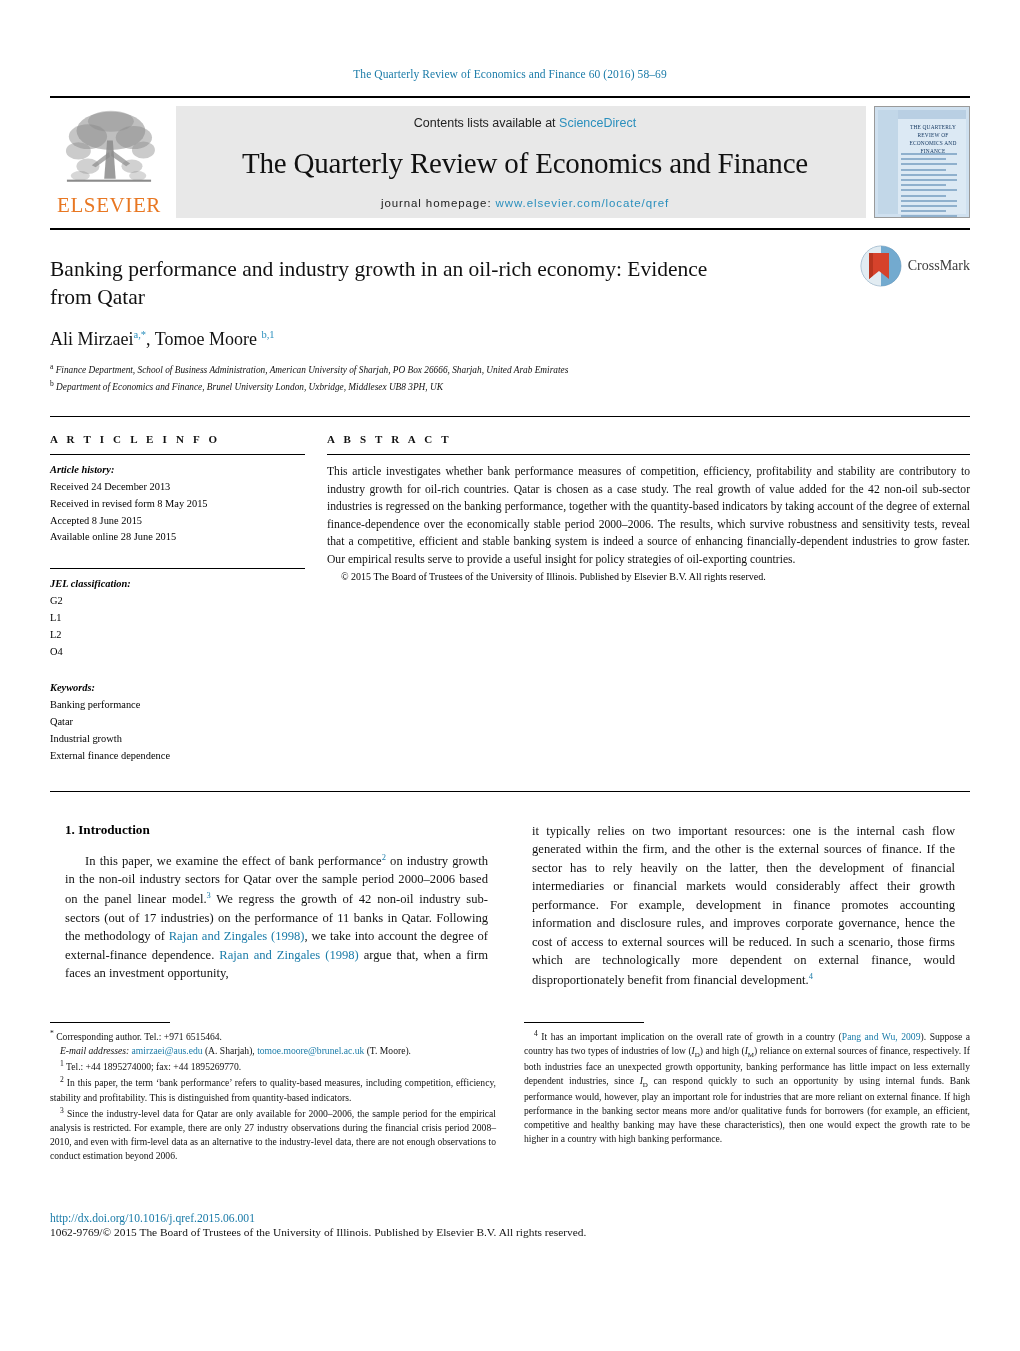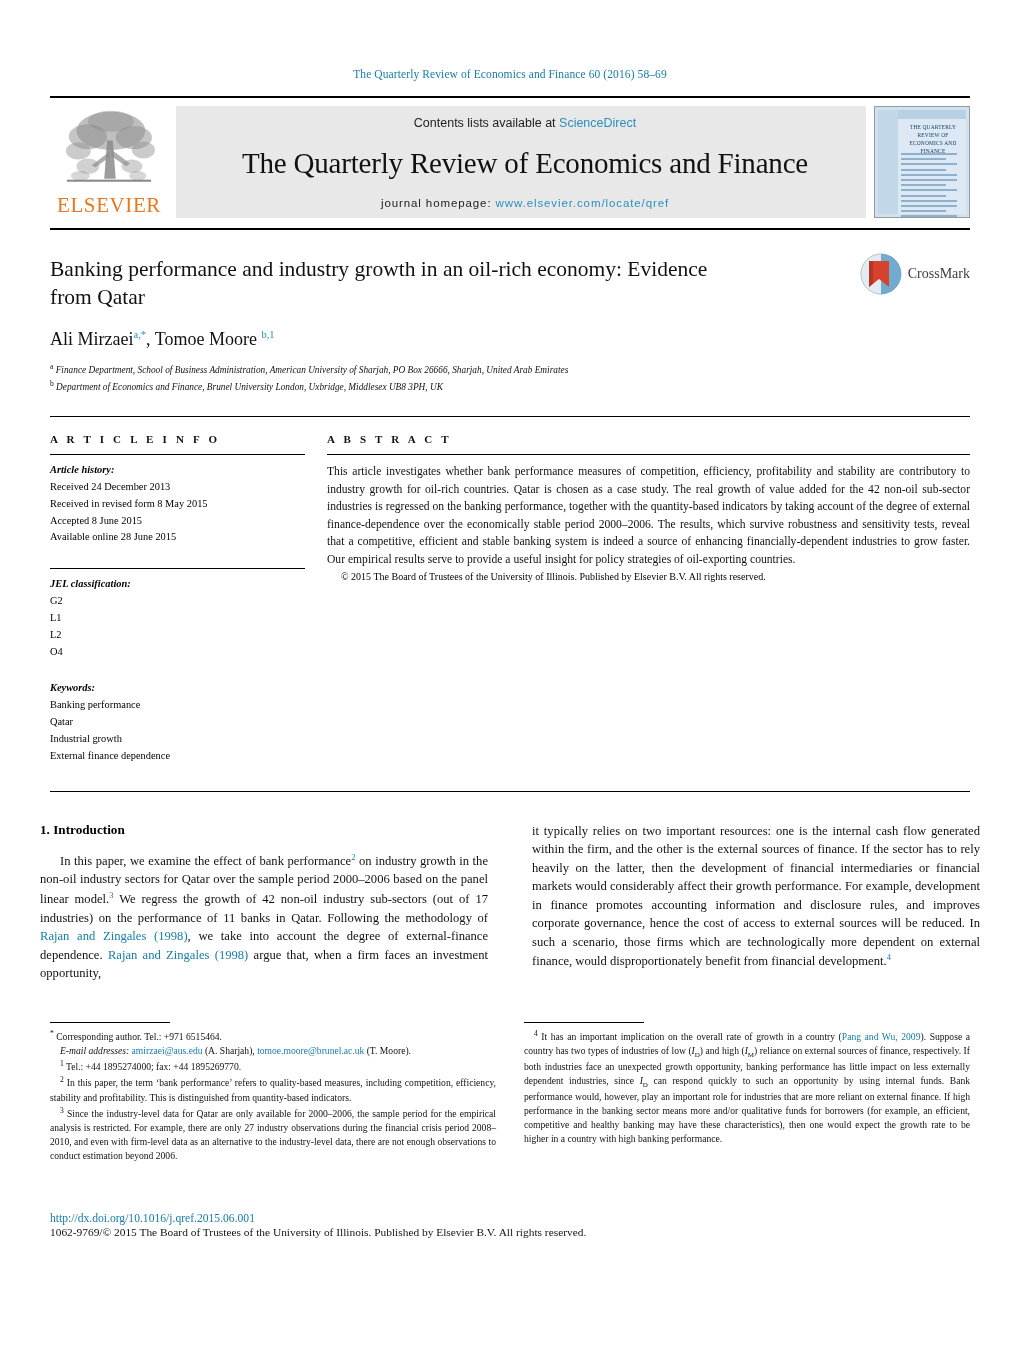--- a/index.html
+++ b/index.html
@@ -126,21 +126,21 @@
   .affil {
     font-family: "Liberation Serif", serif;
     font-style: italic;
     font-size: 9.3px;
     line-height: 1.55;
     margin-top: 11px;
     color: #111;
   }
   .affil div sup { font-style: normal; font-size: 7.5px; }
   .crossmark {
-    position: absolute; right: 0; top: 22px;
+    position: absolute; right: 0; top: 14px;
     display: flex; align-items: center; gap: 5px;
   }
   .cm-mark { width: 44px; height: 44px; }
   .cm-text { font-family: "Liberation Serif", serif; font-size: 14px; color: #3c3c3c; }
 
   .rule-title { margin: 22px 50px 0 50px; border-top: 1.5px solid #000; }
 
   
   .info-abstract {
     margin: 0 50px;
@@ -167,21 +167,21 @@
     text-align: justify;
     margin-top: 8px;
     color: #111;
   }
   .abs-copy { margin-top: 2px; text-indent: 14px; font-size: 10px; }
 
   .rule-abs { margin: 26px 50px 0 50px; border-top: 1.5px solid #000; }
 
   
   .body-cols {
-    margin: 0 40px;
+    margin: 0 65px;
     padding-top: 30px;
     display: flex;
     gap: 44px;
   }
   .bcol { flex: 1 1 0; min-width: 0; }
   .h-sec {
     font-family: "Liberation Serif", serif;
     font-weight: bold;
     font-size: 13.2px;
     margin: 0 0 13px 0;

